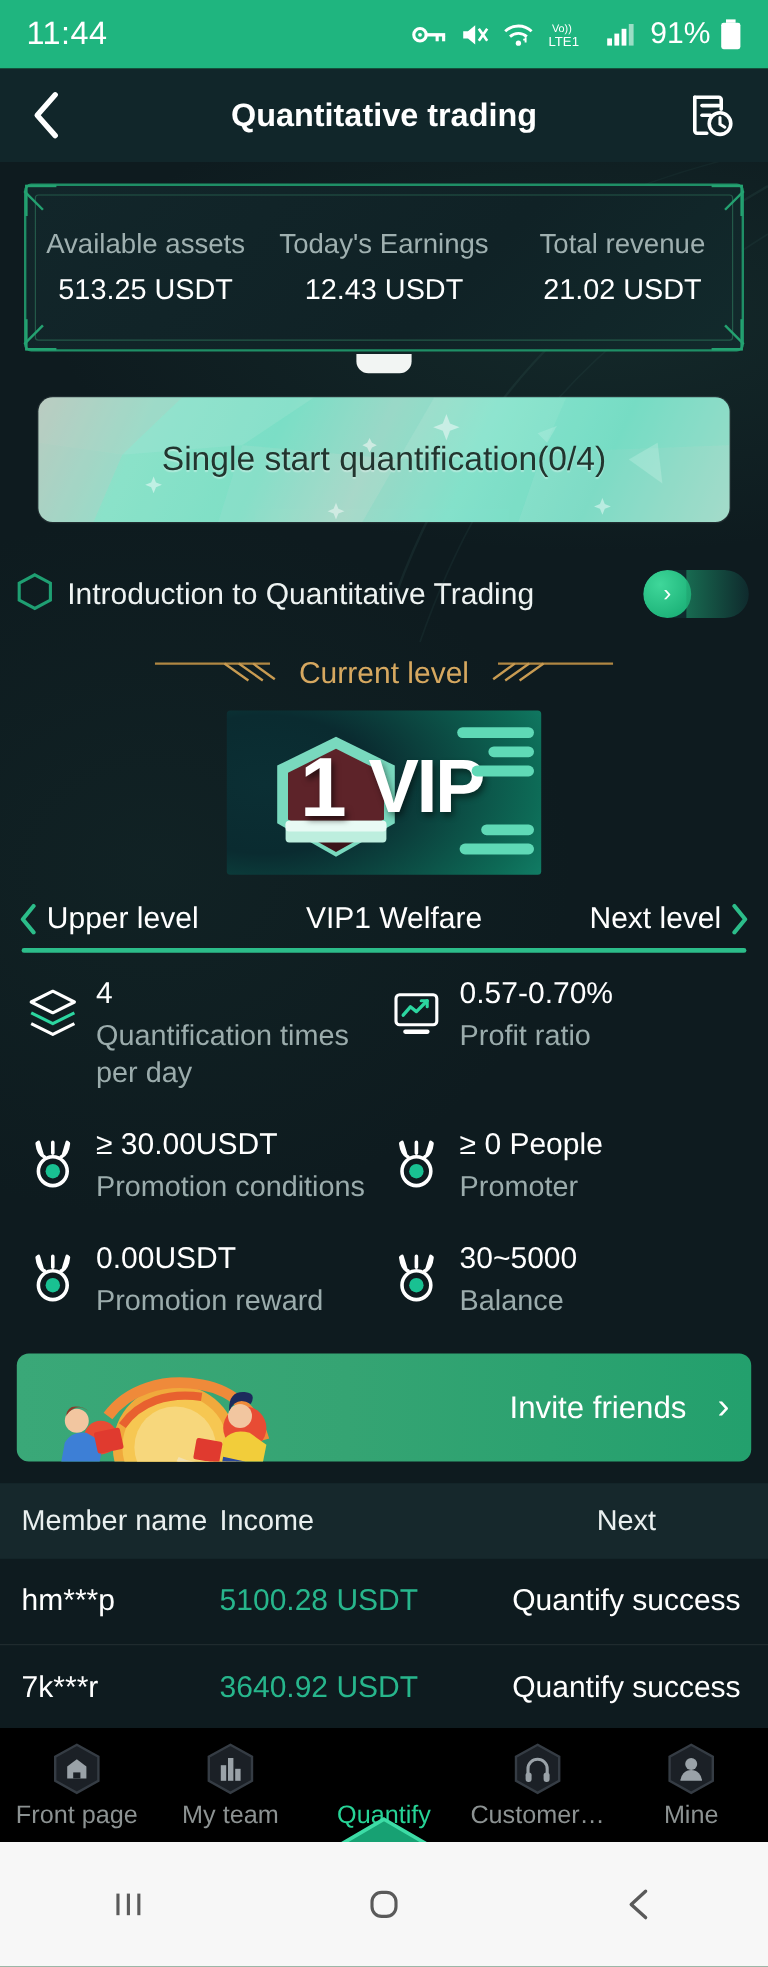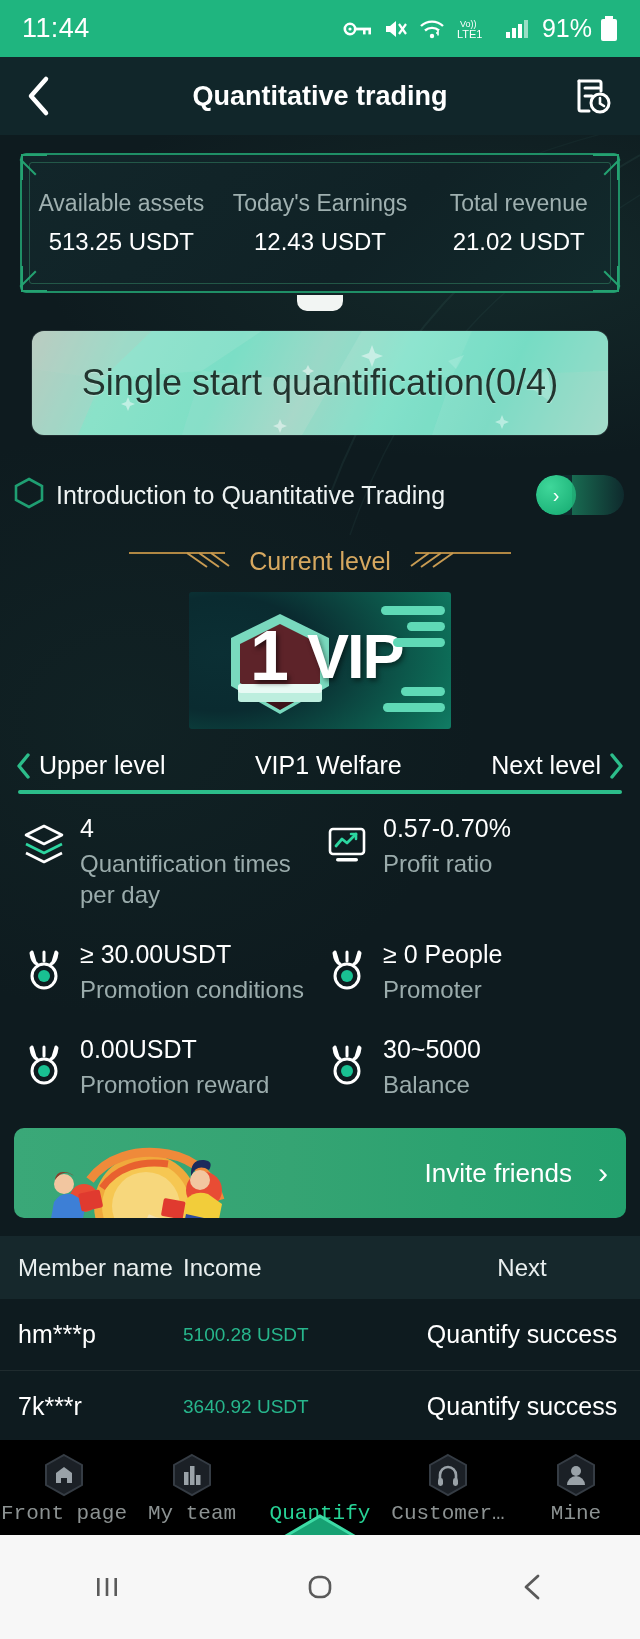--- a/index.html
+++ b/index.html
@@ -82,21 +82,21 @@
   }
   .quant-banner{
     position:relative; height:104px; border-radius:12px; overflow:hidden;
     background:
       linear-gradient(115deg,#b9cec3 0%, #8fe3cd 16%, #7fe0c8 34%, #a9d8c9 48%, #8ae4cf 62%, #76dcc4 80%, #a5dcca 100%);
     display:flex; align-items:center; justify-content:center;
     box-shadow:0 0 0 1px rgba(255,255,255,.08);
   }
   .facets{ position:absolute; inset:0; opacity:.55; }
   .quant-banner .qlabel{
-    position:relative; color:#22352f; font-size:36px; z-index:3;
+    position:relative; color:#22352f; font-size:28px; z-index:3;
     text-shadow:0 1px 1px rgba(255,255,255,.35);
   }
 
   
   .intro-row{
     margin-top:34px; padding:0 16px 0 14px; height:52px;
     display:flex; align-items:center; gap:12px;
   }
   .intro-text{ color:#eef3f2; font-size:25px; }
   .intro-btn{
@@ -174,33 +174,33 @@
     padding:0 18px; color:#e9efef; font-size:24px;
   }
   .c-name{ flex:0 0 165px; }
   .c-income{ flex:1; }
   .c-state{ flex:0 0 200px; text-align:center; }
   .tbl-row{
     display:flex; align-items:center; height:72px; padding:0 18px;
     border-bottom:1px solid rgba(255,255,255,.07);
   }
   .tbl-row .c-name{ color:#fff; font-size:25px; font-weight:normal; }
-  .tbl-row .c-income{ color:#27b68c; font-size:19px; }
+  .tbl-row .c-income{ color:#27b68c; font-size:25px; }
   .tbl-row .c-state{ color:#fff; font-size:25px; }
 
   
   .botnav{
     position:absolute; left:0; right:0; bottom:104px; height:95px;
     background:#000000; display:flex; align-items:flex-end;
   }
   .nav-item{
     flex:1; display:flex; flex-direction:column; align-items:center;
     padding-bottom:10px; gap:4px;
   }
-  .nav-lbl{ color:#8c9292; font-size:21px; white-space:nowrap;font-family:Liberation Mono, monospace; }
+  .nav-lbl{ color:#8c9292; font-size:21px; white-space:nowrap; }
   .nav-item.active .nav-lbl{ color:#27d396; }
   .nav-center{
     position:absolute; left:50%; transform:translateX(-50%); bottom:34px;
     display:flex; flex-direction:column; align-items:center; gap:2px;
   }
 
   
   .sysnav{
     position:absolute; left:0; right:0; bottom:0; height:104px;
     background:#f7f7f7; display:flex; align-items:center; justify-content:space-around;

